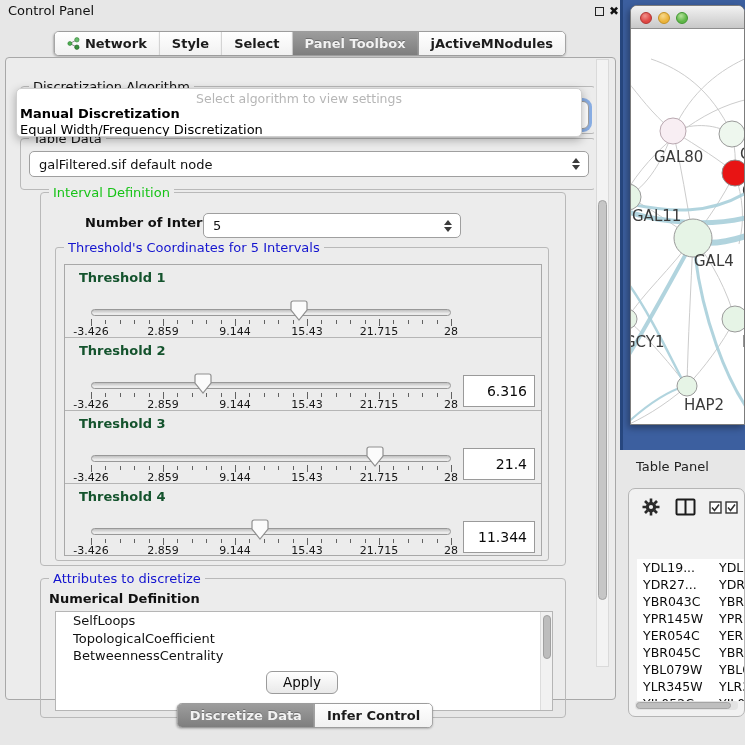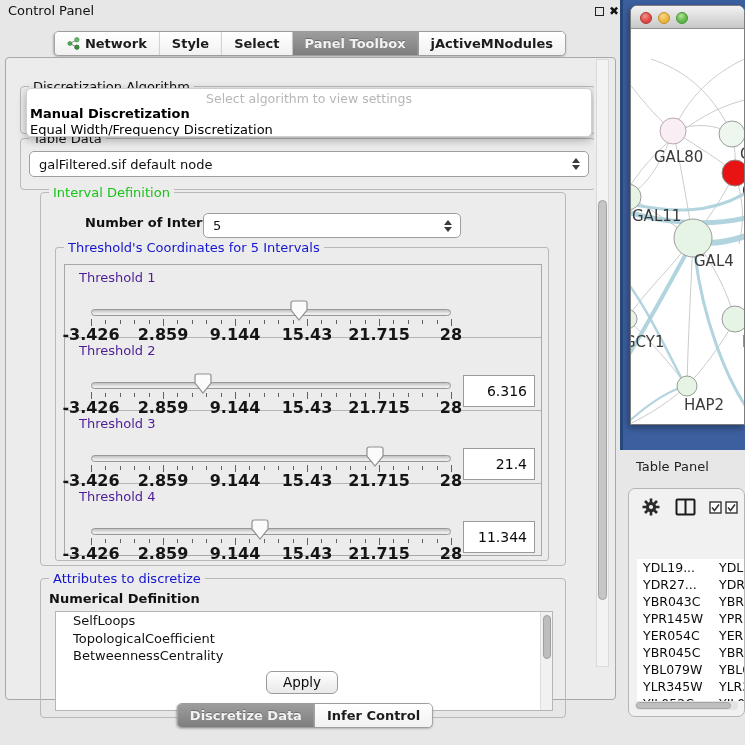--- a/index.html
+++ b/index.html
@@ -32,42 +32,42 @@
 
   .combo { position:absolute; background:#fff; border:1px solid #9f9f9f; border-radius:5px; font-size:13px; color:#111; display:flex; align-items:center; padding-left:9px; }
   .spin { position:absolute; right:8px; top:50%; transform:translateY(-50%); display:flex; flex-direction:column; gap:2px; }
   .spin i { display:block; width:0; height:0; border-left:4px solid transparent; border-right:4px solid transparent; }
   .spin .up { border-bottom:5px solid #3c3c3c; }
   .spin .dn { border-top:5px solid #3c3c3c; }
 
   #disc-group { left:14px; top:28px; width:576px; height:48px; }
   #algo-combo { left:8px; top:14px; width:560px; height:28px; border-radius:6px; box-shadow:0 0 0 3px rgba(98,150,224,.72); }
 
-  #algo-popup { position:absolute; left:20px; top:30px; width:566px; height:49px; background:#fff; border:1px solid #cfcfcf; border-radius:5px; box-shadow:0 3px 10px rgba(0,0,0,.3); z-index:9; overflow:hidden; }
+  #algo-popup { position:absolute; left:10px; top:30px; width:566px; height:49px; background:#fff; border:1px solid #cfcfcf; border-radius:5px; box-shadow:0 3px 10px rgba(0,0,0,.3); z-index:9; overflow:hidden; }
   #popup-hint { text-align:center; color:#b6b6b6; font-size:12.5px; line-height:15px; margin-top:2px; }
   .algo-opt { font-size:13px; line-height:16px; padding-left:3px; color:#000; white-space:nowrap; }
   .algo-opt.bold { font-weight:bold; }
 
   #tabledata-group { left:14px; top:80px; width:576px; height:52px; }
   #tabledata-combo { left:8px; top:12px; width:560px; height:26px; }
 
   #interval-group { left:34px; top:134px; width:526px; height:374px; }
   #ni-label { position:absolute; left:44px; top:22px; font-size:13px; font-weight:bold; color:#111; }
   #ni-combo { left:162px; top:20px; width:258px; height:25px; }
 
   #thr-group { position:absolute; left:14px; top:54px; width:494px; height:314px; border:1px solid #b9b9b9; border-radius:3px; }
   #thr-rows { position:absolute; left:8px; top:16px; width:478px; height:292px; border:1px solid #a8a8a8; background:#ececec; }
   .th-row { position:relative; height:73px; border-bottom:1px solid #b5b5b5; }
   .th-row:last-child { border-bottom:none; }
-  .th-label { position:absolute; left:14px; top:5px; font-size:13px; font-weight:normal; color:#4c1d95; }
+  .th-label { position:absolute; left:14px; top:5px; font-size:13px; font-weight:bold; color:#14532d; }
   .track { position:absolute; left:26px; top:44px; width:360px; height:7px; border:1px solid #989898; border-radius:4px; background:linear-gradient(#c0c0c0,#ebebeb 70%); }
   .tick { position:absolute; width:1px; background:#616161; }
   .tick.minor { top:55px; height:4px; }
   .tick.major { top:54px; height:7px; }
-  .tlabel { position:absolute; top:60px; font-size:16px; font-weight:700; color:#151515; transform:translateX(-50%); white-space:nowrap; }
+  .tlabel { position:absolute; top:60px; font-size:11px; font-weight:400; color:#151515; transform:translateX(-50%); white-space:nowrap; }
   .thumb { position:absolute; top:35px; width:18px; height:21px; }
   .th-value { position:absolute; left:398px; top:37px; width:72px; height:32px; background:#fff; border:1px solid #9a9a9a; font-size:14px; color:#0a0a0a; text-align:right; line-height:30px; padding-right:7px; }
 
   #attr-group { left:34px; top:520px; width:526px; height:140px; }
   #attr-label { position:absolute; left:8px; top:12px; font-size:13px; font-weight:bold; color:#111; }
   #attr-list { position:absolute; left:14px; top:32px; width:498px; height:100px; background:#fff; border:1px solid #b5b5b5; overflow:hidden; }
   .attr-item { font-size:13px; line-height:17.5px; padding-left:17px; color:#111; white-space:nowrap; }
   #attr-sb { position:absolute; right:0; top:0; width:12px; height:100%; background:#f1f1f1; border-left:1px solid #dcdcdc; }
   #attr-sb-thumb { position:absolute; left:1.5px; top:3px; width:8px; height:44px; background:#bdbdbd; border:1px solid #a0a0a0; border-radius:4px; }
 

